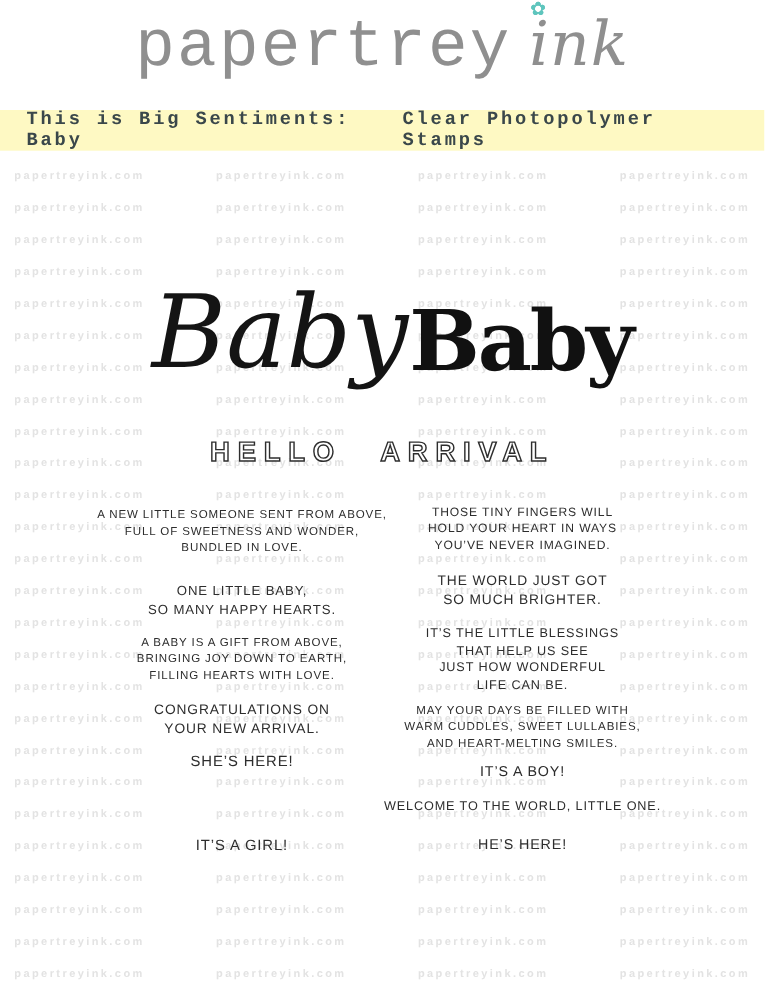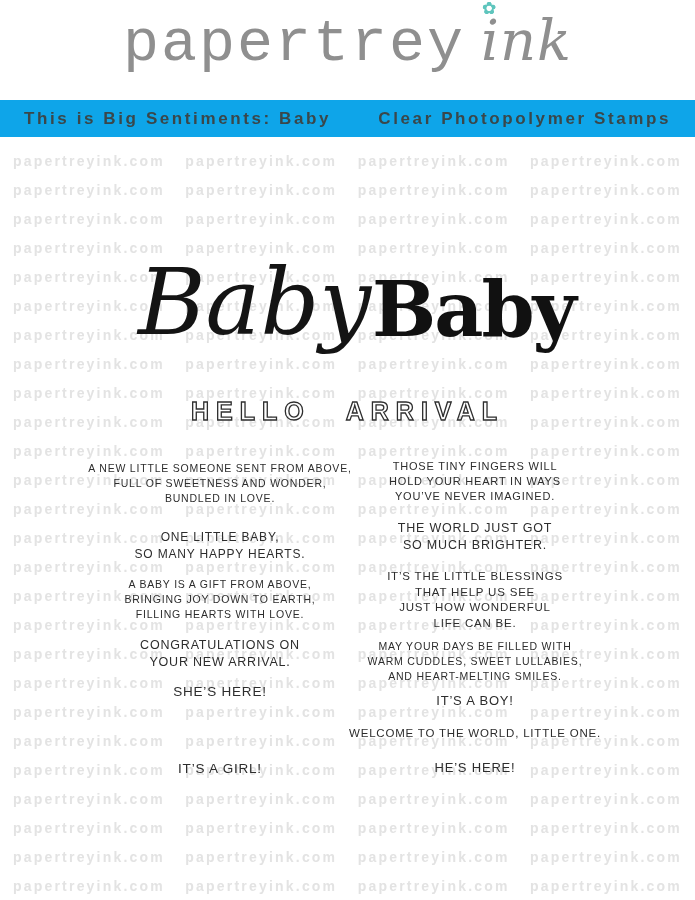--- a/index.html
+++ b/index.html
@@ -10,21 +10,21 @@
   }
 
   
   .watermark {
     position:absolute; left:0; top:146px; width:695px; height:754px;
     overflow:hidden; z-index:0; pointer-events:none;
   }
   .wm-row {
     display:flex; justify-content:space-between; align-items:center;
     height:29px; padding:0 13px; white-space:nowrap;
-    font-size:14px; letter-spacing:2.2px; color:#e3e3e3; font-weight:bold;
+    font-size:10px; letter-spacing:2.2px; color:#e3e3e3; font-weight:bold;
   }
 
   
   .logo {
     position:absolute; top:8px; left:0; width:100%; height:90px;
     display:flex; justify-content:center; align-items:baseline; gap:16px;
     z-index:2; color:#8f8f8f;
   }
   .logo-papertrey {
     font-family:Liberation Mono, monospace; font-size:60px; letter-spacing:2px;
@@ -258,21 +258,21 @@
     </div>
 
   <div class="logo" style="color: rgb(143, 143, 143);">
     <span class="logo-papertrey">papertrey</span>
     <span class="logo-ink">
       <span class="flower" style="color: rgb(94, 197, 189);">✿</span>
       <span>ink</span>
     </span>
   </div>
 
-  <div class="banner" style="background: #0ea5e9; color: rgb(58, 71, 74);">
+  <div class="banner" style="background: #fef9c3; color: rgb(58, 71, 74); font-family: Liberation Mono, monospace;">
     <span>This is Big Sentiments: Baby</span>
     <span>Clear Photopolymer Stamps</span>
   </div>
 
   <div class="baby-script">Baby</div>
   <div class="baby-serif">Baby</div>
 
   <div class="outline-row">
     <span class="outline-word">HELLO</span>
     <span class="outline-word">ARRIVAL</span>

